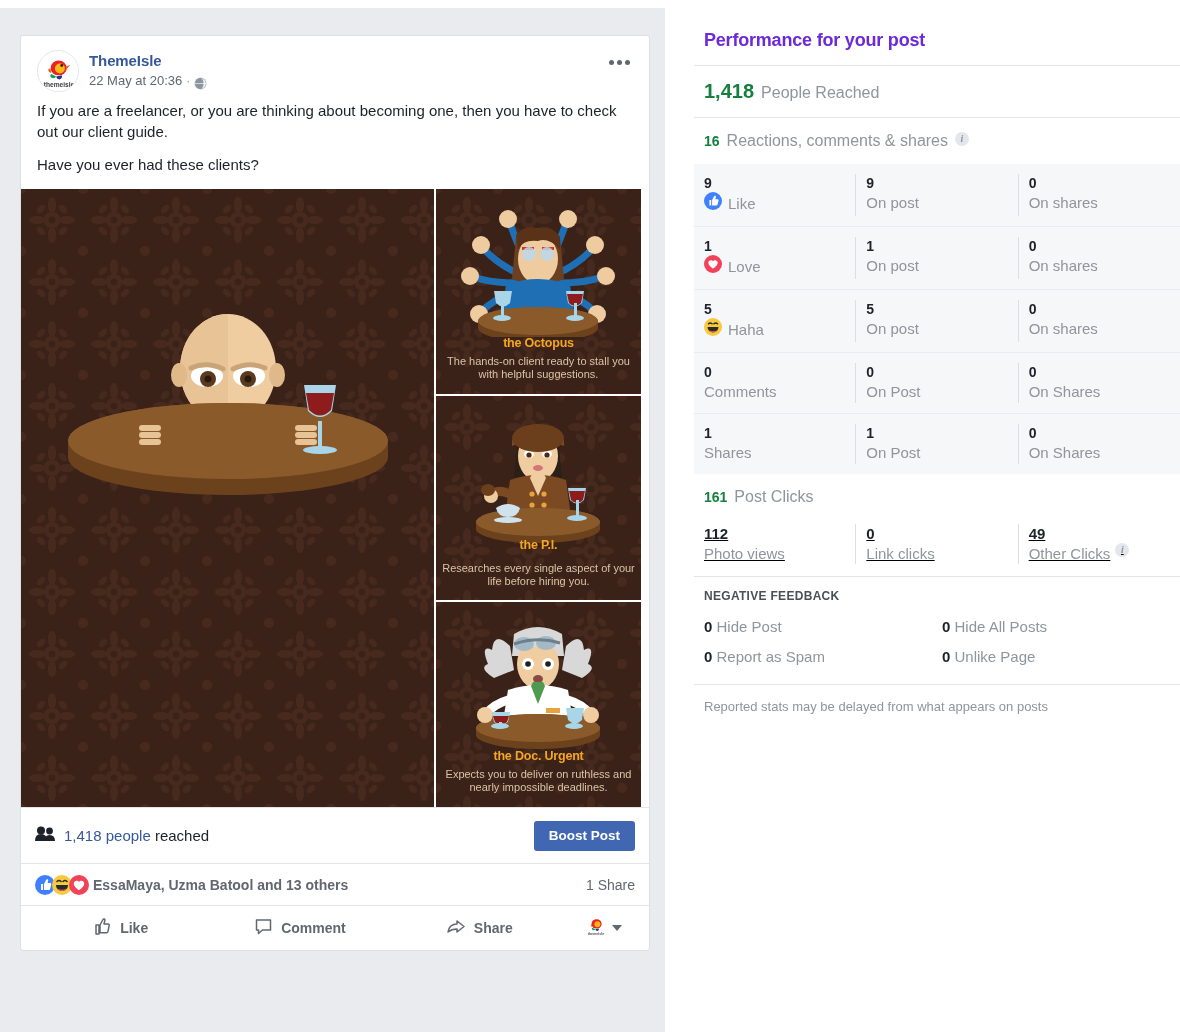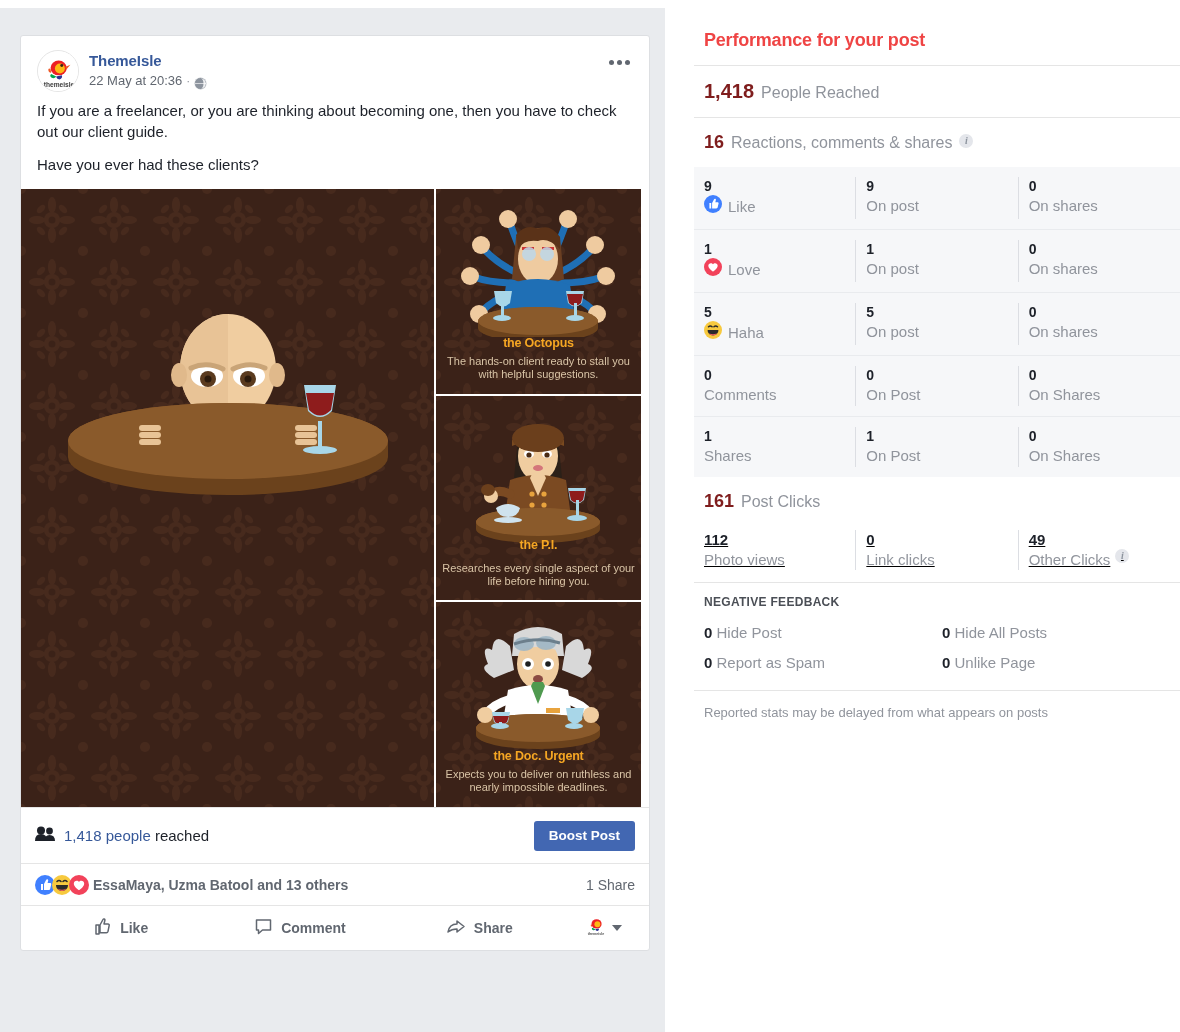--- a/index.html
+++ b/index.html
@@ -123,30 +123,30 @@
     flex: 0 0 70px; display: flex; align-items: center; justify-content: center; gap: 6px;
     cursor: pointer;
   }
   .caret { width: 0; height: 0; border-left: 5px solid transparent; border-right: 5px solid transparent; border-top: 6px solid #616770; }
 
   
   .perf-panel {
     position: absolute; left: 694px; top: 14px; width: 486px;
   }
   .perf-title {
-    font-size: 18px; font-weight: bold; color: #ef4444;
+    font-size: 18px; font-weight: bold; color: #6d28d9;
     padding: 16px 0 14px 10px; letter-spacing: -0.2px;
   }
   .perf-line { height: 1px; background: #e5e5e5; }
   .stat-row {
     padding: 14px 0 14px 10px; font-size: 16px; color: #90949c;
     display: flex; align-items: baseline; gap: 7px;
   }
-  .stat-row .num { font-size: 20px; font-weight: bold; color: #7f1d1d; }
-  .stat-row.small .num { font-size: 18px; }
+  .stat-row .num { font-size: 20px; font-weight: bold; color: #15803d; }
+  .stat-row.small .num { font-size: 14px; }
 
   .grid-block { background: #f6f7f9; }
   .grid-row {
     display: flex; padding: 10px 0 10px 10px;
     border-top: 1px solid #e9ebee;
   }
   .grid-row:first-child { border-top: none; }
   .grid-cell { flex: 1 1 0; padding-left: 0; }
   .grid-cell + .grid-cell { border-left: 1px solid #dcdee3; padding-left: 10px; }
   .cell-num { font-size: 14px; font-weight: bold; color: #1d2129; line-height: 18px; }

